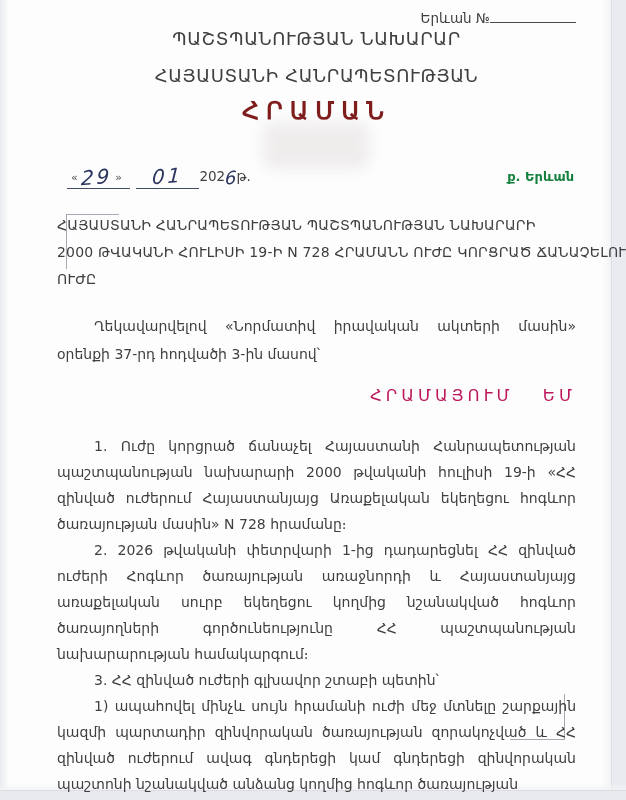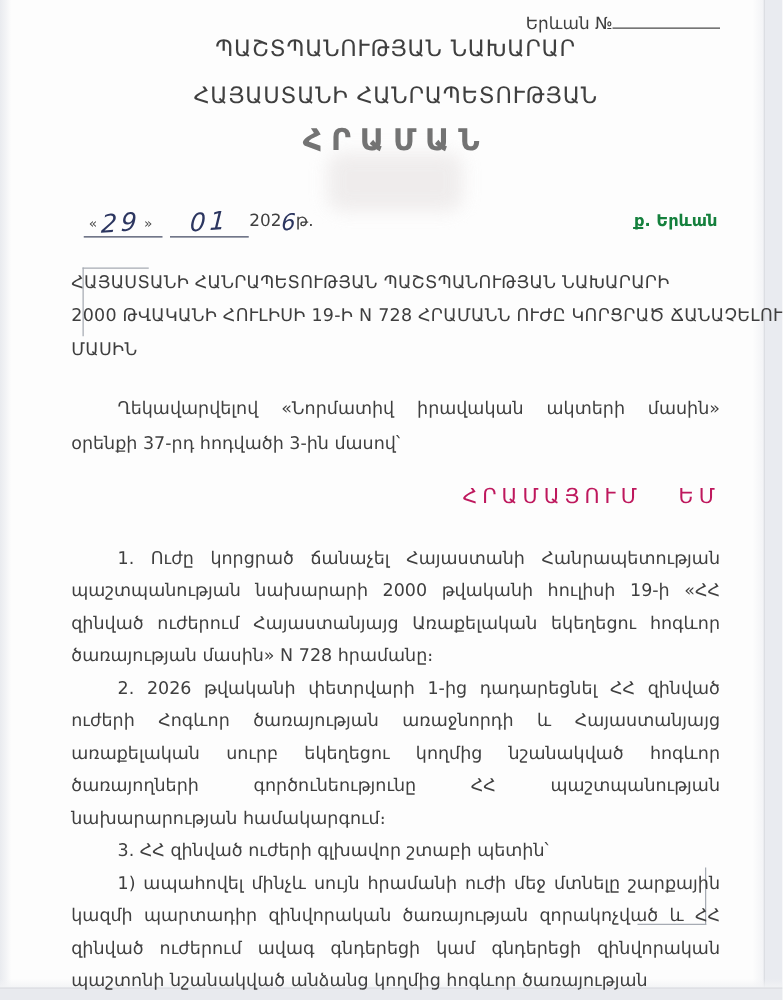--- a/index.html
+++ b/index.html
@@ -85,21 +85,21 @@
 
   <div class="content">
 
     <div class="copy-line">
       <span>Երևան №</span><span class="copy-blank"></span>
     </div>
 
     <h1 class="title">ՊԱՇՏՊԱՆՈՒԹՅԱՆ ՆԱԽԱՐԱՐ</h1>
     <h1 class="title title-first">ՀԱՅԱՍՏԱՆԻ ՀԱՆՐԱՊԵՏՈՒԹՅԱՆ</h1>
 
-    <div class="order-word" id="order-word" style="color: #737373;">ՀՐԱՄԱՆ</div>
+    <div class="order-word" id="order-word" style="color: #7f1d1d; font-family: Liberation Serif, serif;">ՀՐԱՄԱՆ</div>
 
     <div class="dateline">
       <div class="date-left">
         <span class="day-group">
           <span class="quote">«</span>
           <span class="hand">29</span>
           <span class="quote">»</span>
         </span>
         <span class="month-group">
           <span class="hand">01</span>
@@ -109,21 +109,21 @@
             <span class="hand year-hand">6</span>
             <span>թ.</span>
         </span>
       </div>
       <div class="city">ք. Երևան</div>
     </div>
 
     <div class="subject">
       <div>ՀԱՅԱՍՏԱՆԻ ՀԱՆՐԱՊԵՏՈՒԹՅԱՆ ՊԱՇՏՊԱՆՈՒԹՅԱՆ ՆԱԽԱՐԱՐԻ</div>
       <div>2000 ԹՎԱԿԱՆԻ ՀՈՒԼԻՍԻ 19-Ի N 728 ՀՐԱՄԱՆՆ ՈՒԺԸ ԿՈՐՑՐԱԾ ՃԱՆԱՉԵԼՈՒ</div>
-      <div>ՄԱՍԻՆ</div>
+      <div>ՈՒԺԸ</div>
     </div>
 
     <p class="preamble">Ղեկավարվելով «Նորմատիվ իրավական ակտերի մասին» օրենքի 37-րդ հոդվածի 3-ին մասով՝</p>
 
     <div class="decree-heading">ՀՐԱՄԱՅՈՒՄ ԵՄ</div>
 
     <p class="body-p body-first">1. Ուժը կորցրած ճանաչել Հայաստանի Հանրապետության պաշտպանության նախարարի 2000 թվականի հուլիսի 19-ի «ՀՀ զինված ուժերում Հայաստանյայց Առաքելական եկեղեցու հոգևոր ծառայության մասին» N 728 հրամանը։</p>
     <p class="body-p">2. 2026 թվականի փետրվարի 1-ից դադարեցնել ՀՀ զինված ուժերի Հոգևոր ծառայության առաջնորդի և Հայաստանյայց առաքելական սուրբ եկեղեցու կողմից նշանակված հոգևոր ծառայողների գործունեությունը ՀՀ պաշտպանության նախարարության համակարգում։</p>
     <p class="body-p">3. ՀՀ զինված ուժերի գլխավոր շտաբի պետին՝</p>
     <p class="body-p">1) ապահովել մինչև սույն հրամանի ուժի մեջ մտնելը շարքային կազմի պարտադիր զինվորական ծառայության զորակոչված և ՀՀ զինված ուժերում ավագ գնդերեցի կամ գնդերեցի զինվորական պաշտոնի նշանակված անձանց կողմից հոգևոր ծառայության</p>

